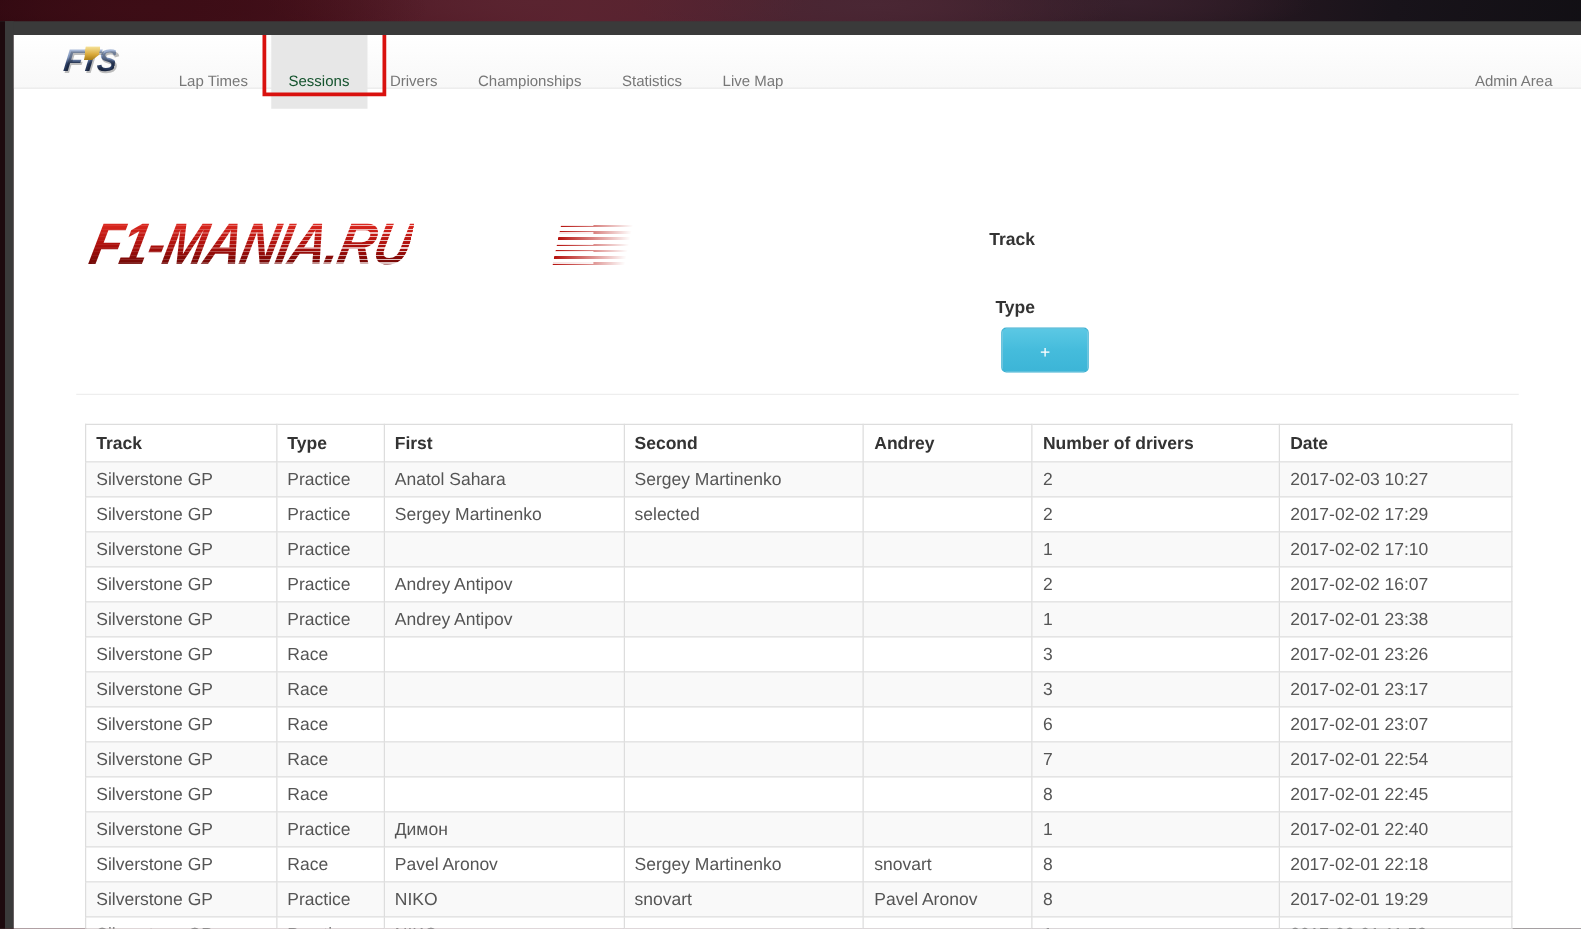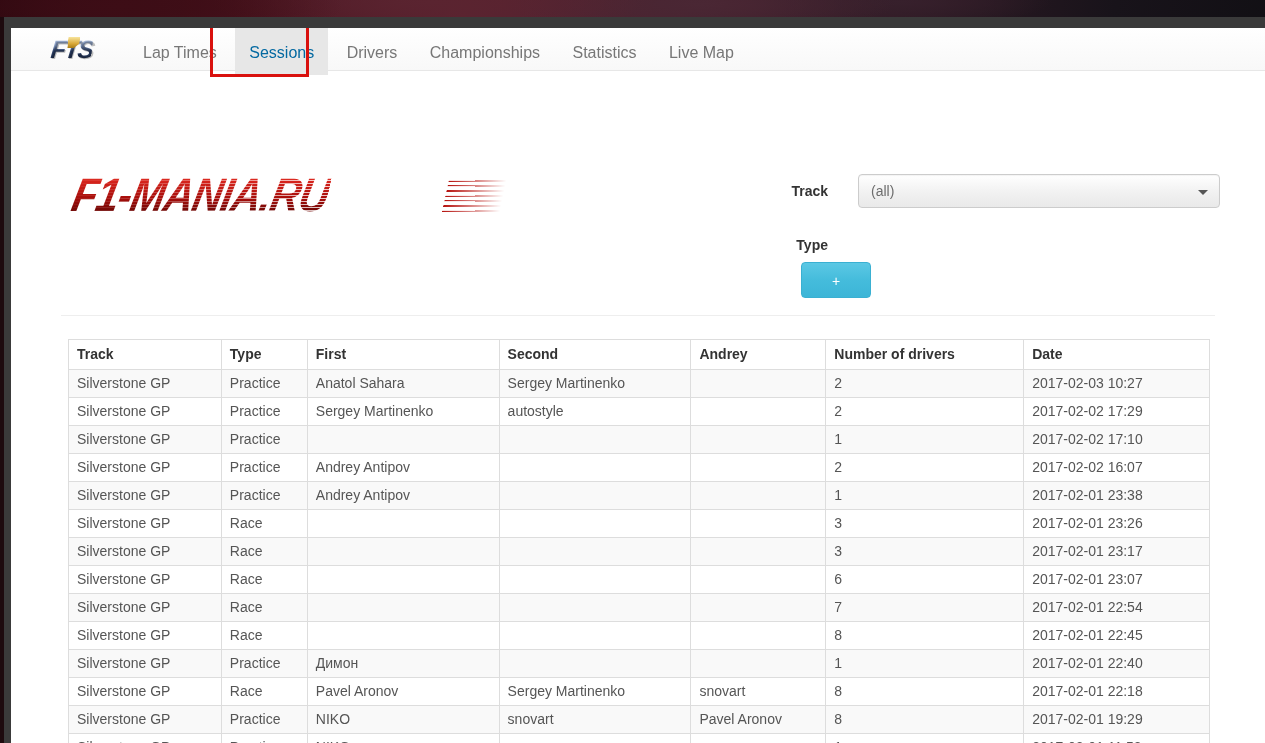--- a/index.html
+++ b/index.html
@@ -82,30 +82,30 @@
     content: "";
     position: absolute; left: 16px; top: 2px;
     width: 12px; height: 11px;
     background: linear-gradient(to bottom, #f7e49b 0%, #d9a93a 60%, #a97d16 100%);
     clip-path: polygon(0 0, 100% 0, 100% 60%, 55% 100%, 0 100%);
   }
 
   .nav-links { position: absolute; left: 118px; top: 0; height: 43px; }
   .nav-item {
     display: inline-block;
-    padding: 15px 14px 12px 14px;
-    font-size: 16px;
+    padding: 27px 14px 12px 14px;
+    font-size: 12px;
     color: #777777;
     cursor: pointer;
     line-height: 20px;
     vertical-align: top;
   }
   .nav-item.active {
     background: #e7e7e7;
-    color: #0369a1;
+    color: #14532d;
   }
   #nav-right {
     position: absolute; right: 9px; top: 0;
   }
   #nav-right .nav-item { color: #777777; }
 
   
   #tab-highlight {
     position: absolute;
     left: 199px; top: -6px;
@@ -305,43 +305,42 @@
 
       <div class="nav-links">
         <div class="nav-item">Lap Times</div>
         <div class="nav-item active">Sessions</div>
         <div class="nav-item">Drivers</div>
         <div class="nav-item">Championships</div>
         <div class="nav-item">Statistics</div>
         <div class="nav-item">Live Map</div>
       </div>
 
+      <div id="nav-right">
+        <div class="nav-item">Admin Area</div>
+      </div>
 
       <div id="tab-highlight"></div>
     </div>
   </div>
 
   <div id="container">
 
     <div id="top-row">
 
       <div id="f1mania-logo">
         <span class="f1-text">F1-MANIA.RU</span>
         <span class="f1-trail"></span>
         <span id="f1-stripes"></span>
       </div>
 
       <div id="filter-form">
 
         <div class="form-row">
           <div class="form-label">Track</div>
-          <div class="form-select">
-            <span>(all)</span>
-            <span class="caret"></span>
-          </div>
         </div>
 
         <div class="form-row">
           <div class="form-label">Type</div>
         </div>
 
       </div>
 
       <div id="button-row">
         <div class="btn" id="btn-add">+</div>
@@ -371,21 +370,21 @@
               <td class="col-first">Anatol Sahara</td>
               <td class="col-second">Sergey Martinenko</td>
               <td class="col-third"></td>
               <td class="col-num">2</td>
               <td class="col-date">2017-02-03 10:27</td>
             </tr>
             <tr>
               <td class="col-track">Silverstone GP</td>
               <td class="col-type">Practice</td>
               <td class="col-first">Sergey Martinenko</td>
-              <td class="col-second">autostyle</td>
+              <td class="col-second">selected</td>
               <td class="col-third"></td>
               <td class="col-num">2</td>
               <td class="col-date">2017-02-02 17:29</td>
             </tr>
             <tr>
               <td class="col-track">Silverstone GP</td>
               <td class="col-type">Practice</td>
               <td class="col-first"></td>
               <td class="col-second"></td>
               <td class="col-third"></td>

